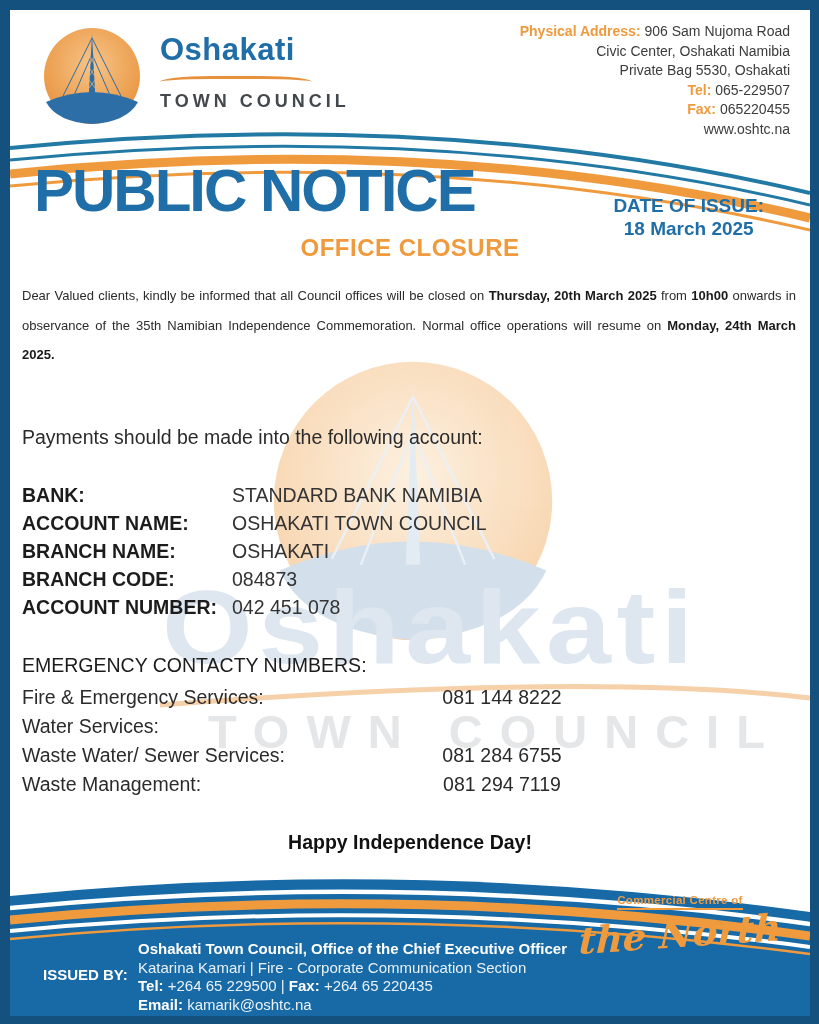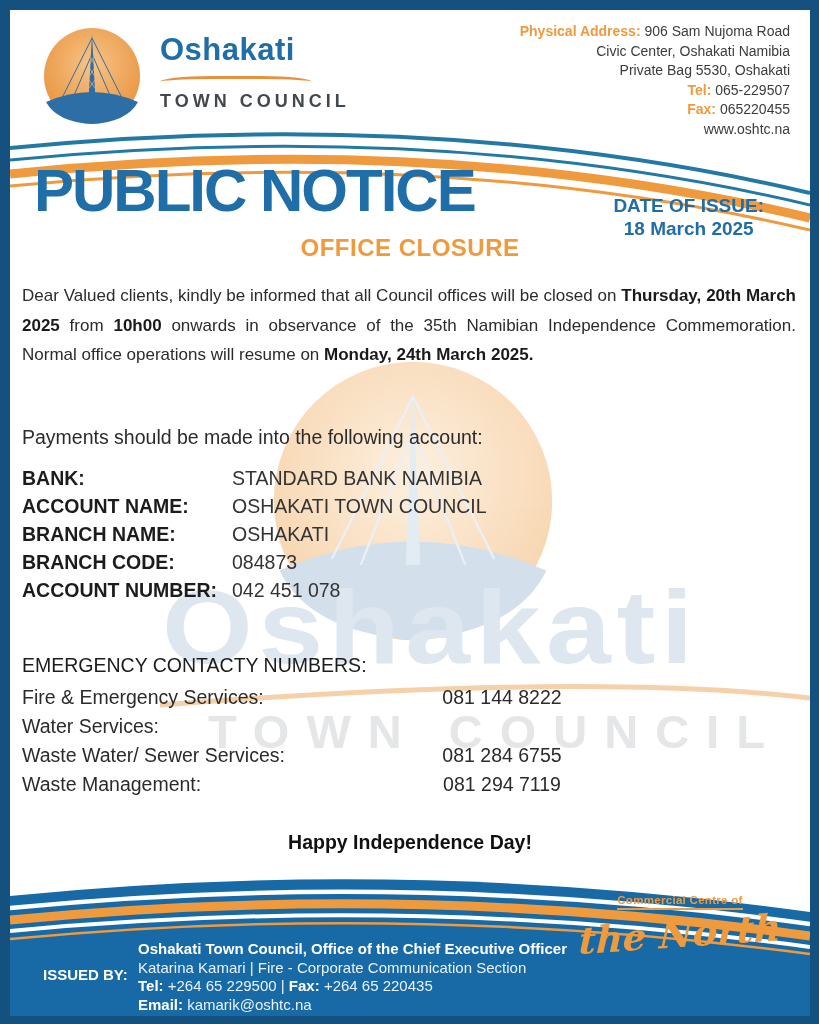--- a/index.html
+++ b/index.html
@@ -28,26 +28,26 @@
   .contact { right:20px; top:12px; text-align:right; font-size:14px; line-height:19.5px; color:#3C3C3C; }
   .olabel { color:#F09A3E; font-weight:bold; }
 
   .swoosh-top { left:0; top:108px; width:800px; height:135px; }
 
   .notice-title { left:24px; top:146px; font-size:60px; font-weight:800; color:#1F6EA8; letter-spacing:-2px; }
   .issue { right:46px; top:184px; text-align:center; color:#1F6EA8; font-weight:800; font-size:19px; line-height:23px; }
   .notice-sub { left:0; top:224px; width:100%; text-align:center; font-size:24px; font-weight:800;
                 color:#F09A3E; letter-spacing:0.5px; }
 
-  .body-par { left:12px; top:271px; width:774px; font-size:17px; line-height:29.5px;
+  .body-par { left:12px; top:271px; width:774px; font-size:13px; line-height:29.5px;
               color:#2B2B2B; text-align:justify; }
   .body-par b { color:#1A1A1A; }
   .payments { left:12px; top:416px; font-size:19.5px; color:#2B2B2B; }
 
-  .bank { left:12px; top:454px; width:620px; }
+  .bank { left:12px; top:471px; width:620px; }
   .bank .row { display:grid; grid-template-columns:200px 1fr; height:28px; align-items:center; font-size:19.5px; }
   .bank .lbl { font-weight:bold; color:#1C1C1C; }
   .bank .val { color:#333; padding-left:10px; }
 
   .em-title { left:12px; top:644px; font-size:19.5px; font-weight:normal; color:#1C1C1C; }
   .em { left:12px; top:673px; width:620px; }
   .em .row { display:grid; grid-template-columns:296px 1fr; height:29px; align-items:center; font-size:19.5px;gap:44px; }
   .em .lbl { color:#2B2B2B; }
   .em .val { color:#2B2B2B;text-align:center; }
 

